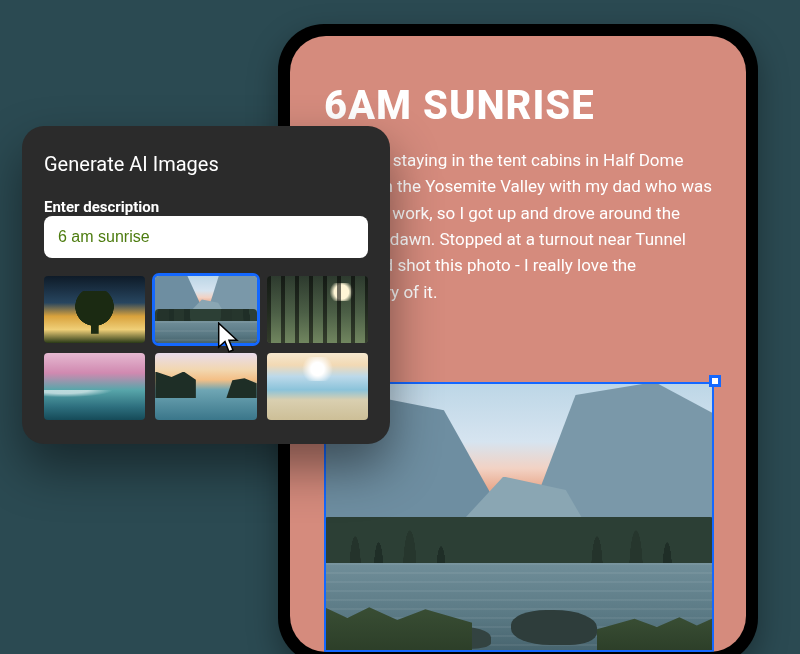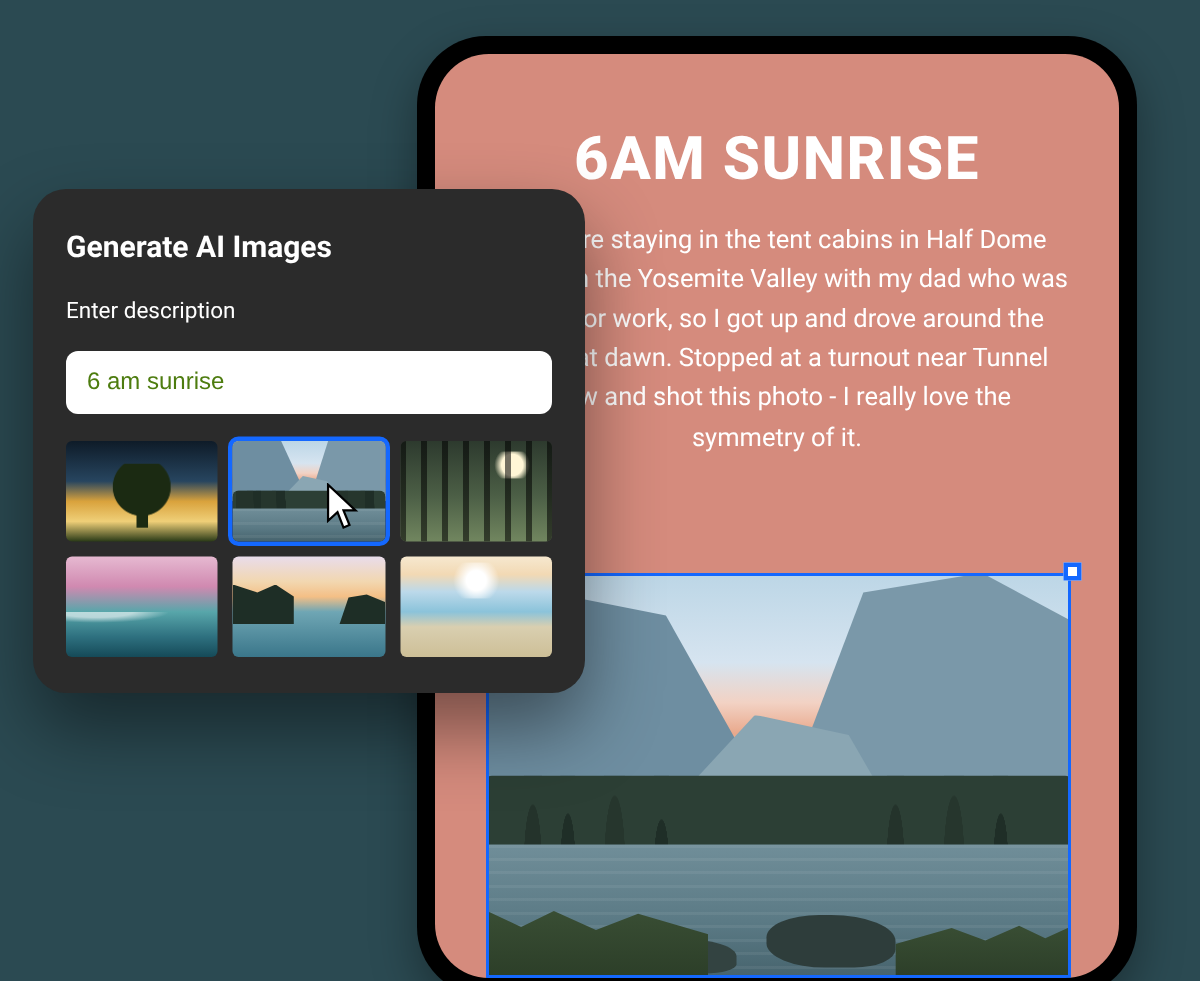--- a/index.html
+++ b/index.html
@@ -23,21 +23,20 @@
     width: 100%;
     height: 100%;
     background: #d58b7d;
     border-radius: 36px;
     overflow: hidden;
     position: relative;
     color: #fff;
   }
   .post {
     padding: 46px 34px 0 34px;
-    text-align: center;
   }
   .post-title {
     font-size: 40px;
     font-weight: 800;
     letter-spacing: 1px;
     margin-bottom: 18px;
   }
   .post-body {
     font-size: 17px;
     line-height: 1.55;
@@ -101,22 +100,22 @@
     position: absolute;
     left: 22px;
     top: 126px;
     width: 368px;
     background: #2b2b2b;
     border-radius: 22px;
     padding: 26px 22px 24px 22px;
     box-shadow: 0 24px 50px rgba(0,0,0,.45);
     color: #fff;
   }
-  .ai-title { font-size: 20px; font-weight: 700; margin-bottom: 22px; }
-  .ai-label { font-size: 15px; font-weight: 400; margin-bottom: 18px; }
+  .ai-title { font-size: 20px; font-weight: 400; margin-bottom: 22px; }
+  .ai-label { font-size: 15px; font-weight: 700; margin-bottom: 0; }
   .ai-input {
     width: 100%;
     height: 42px;
     border-radius: 8px;
     border: none;
     padding: 0 14px;
     font-size: 16px;
     color: #4d7c0f;
     background: #fff;
     outline: none;

